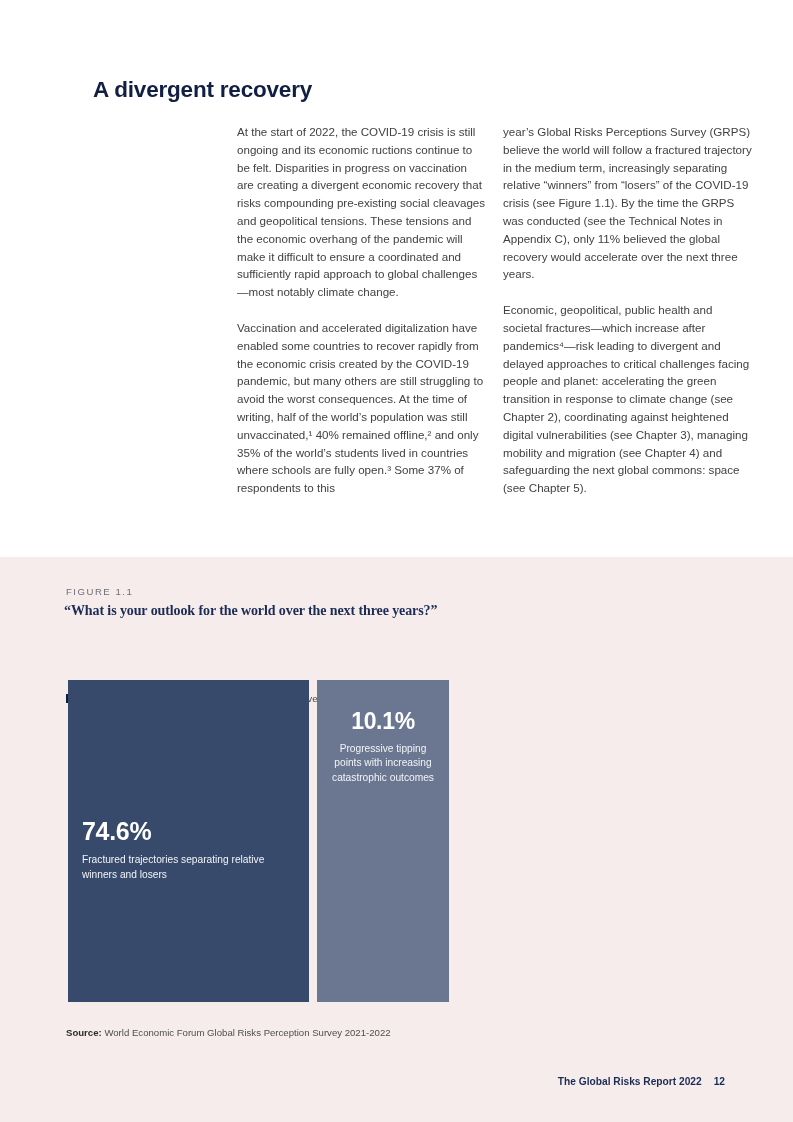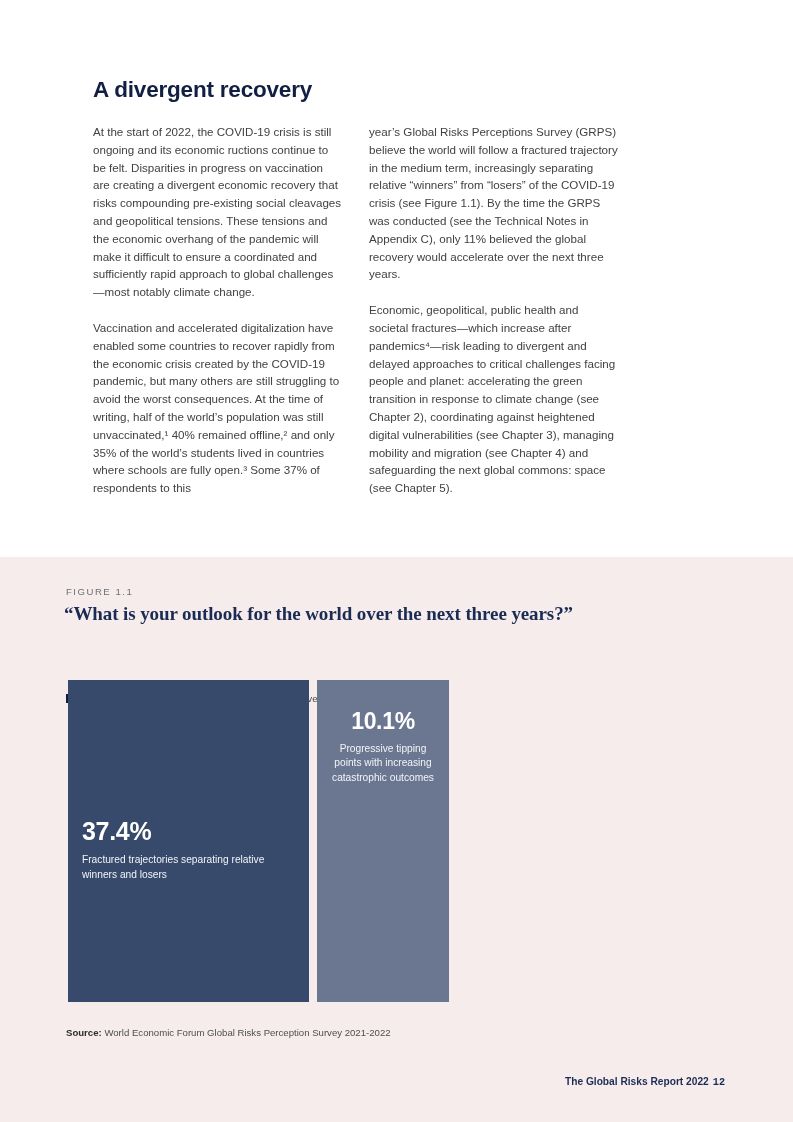--- a/index.html
+++ b/index.html
@@ -37,21 +37,22 @@
     color: #131f42;
     font-family: "Liberation Sans", sans-serif;
   }
 
   .columns {
     position: absolute;
     left: 66px;
     top: 123px;
     width: 660px;
     display: flex;
-    gap: 26px;
+    gap: 16px;
+    justify-content: flex-end;
   }
   .col {
     width: 250px;
   }
   .col p {
     margin: 0 0 18px 0;
     font-size: 11.6px;
     line-height: 17.8px;
     color: #414141;
     text-align: left;
@@ -75,21 +76,21 @@
     font-size: 9.6px;
     letter-spacing: 1.5px;
     color: #6e6e78;
     font-weight: normal;
   }
 
   .figure-title {
     position: absolute;
     left: 64px;
     top: 46px;
-    font-size: 19px;
+    font-size: 14px;
     font-weight: bold;
     color: #1b2c54;
     font-family: "Liberation Serif", serif;
     letter-spacing: -0.1px;
     white-space: nowrap;
   }
 
   .legend {
     position: absolute;
     left: 66px;
@@ -171,21 +172,21 @@
   .source b { color: #2c2c2c; margin-top: 44px; }
 
   .footer {
     position: absolute;
     right: 68px;
     top: 519px;
     font-size: 10.2px;
     font-weight: bold;
     color: #1b2c54;
   }
-  .footer .pg { margin-left: 4px; font-family: Liberation Mono, monospace; }
+  .footer .pg { margin-left: 12px; }
 </style>
 </head>
 <body>
 
 <div class="article">
 
   <h1 class="page-title">A divergent recovery</h1>
 
   <div class="columns">
     <div class="col">
@@ -218,21 +219,21 @@
       <span class="swatch-single" style="background:#0d62f0"></span>
       <span class="legend-text">Positive scenario</span>
     </div>
   </div>
 
   <div class="treemap">
 
 
     <div class="tile tile-b" style="background:#374a6b">
       <div class="tile-inner">
-        <div class="tile-value">37.4%</div>
+        <div class="tile-value">74.6%</div>
         <div class="tile-desc">Fractured trajectories separating relative winners and losers</div>
       </div>
     </div>
 
     <div class="tile-col">
       <div class="tile tile-c" style="background:#0d62f0">
         <div class="tile-inner">
           <div class="tile-value">10.7%</div>
           <div class="tile-desc">Accelerating global recovery</div>
         </div>

